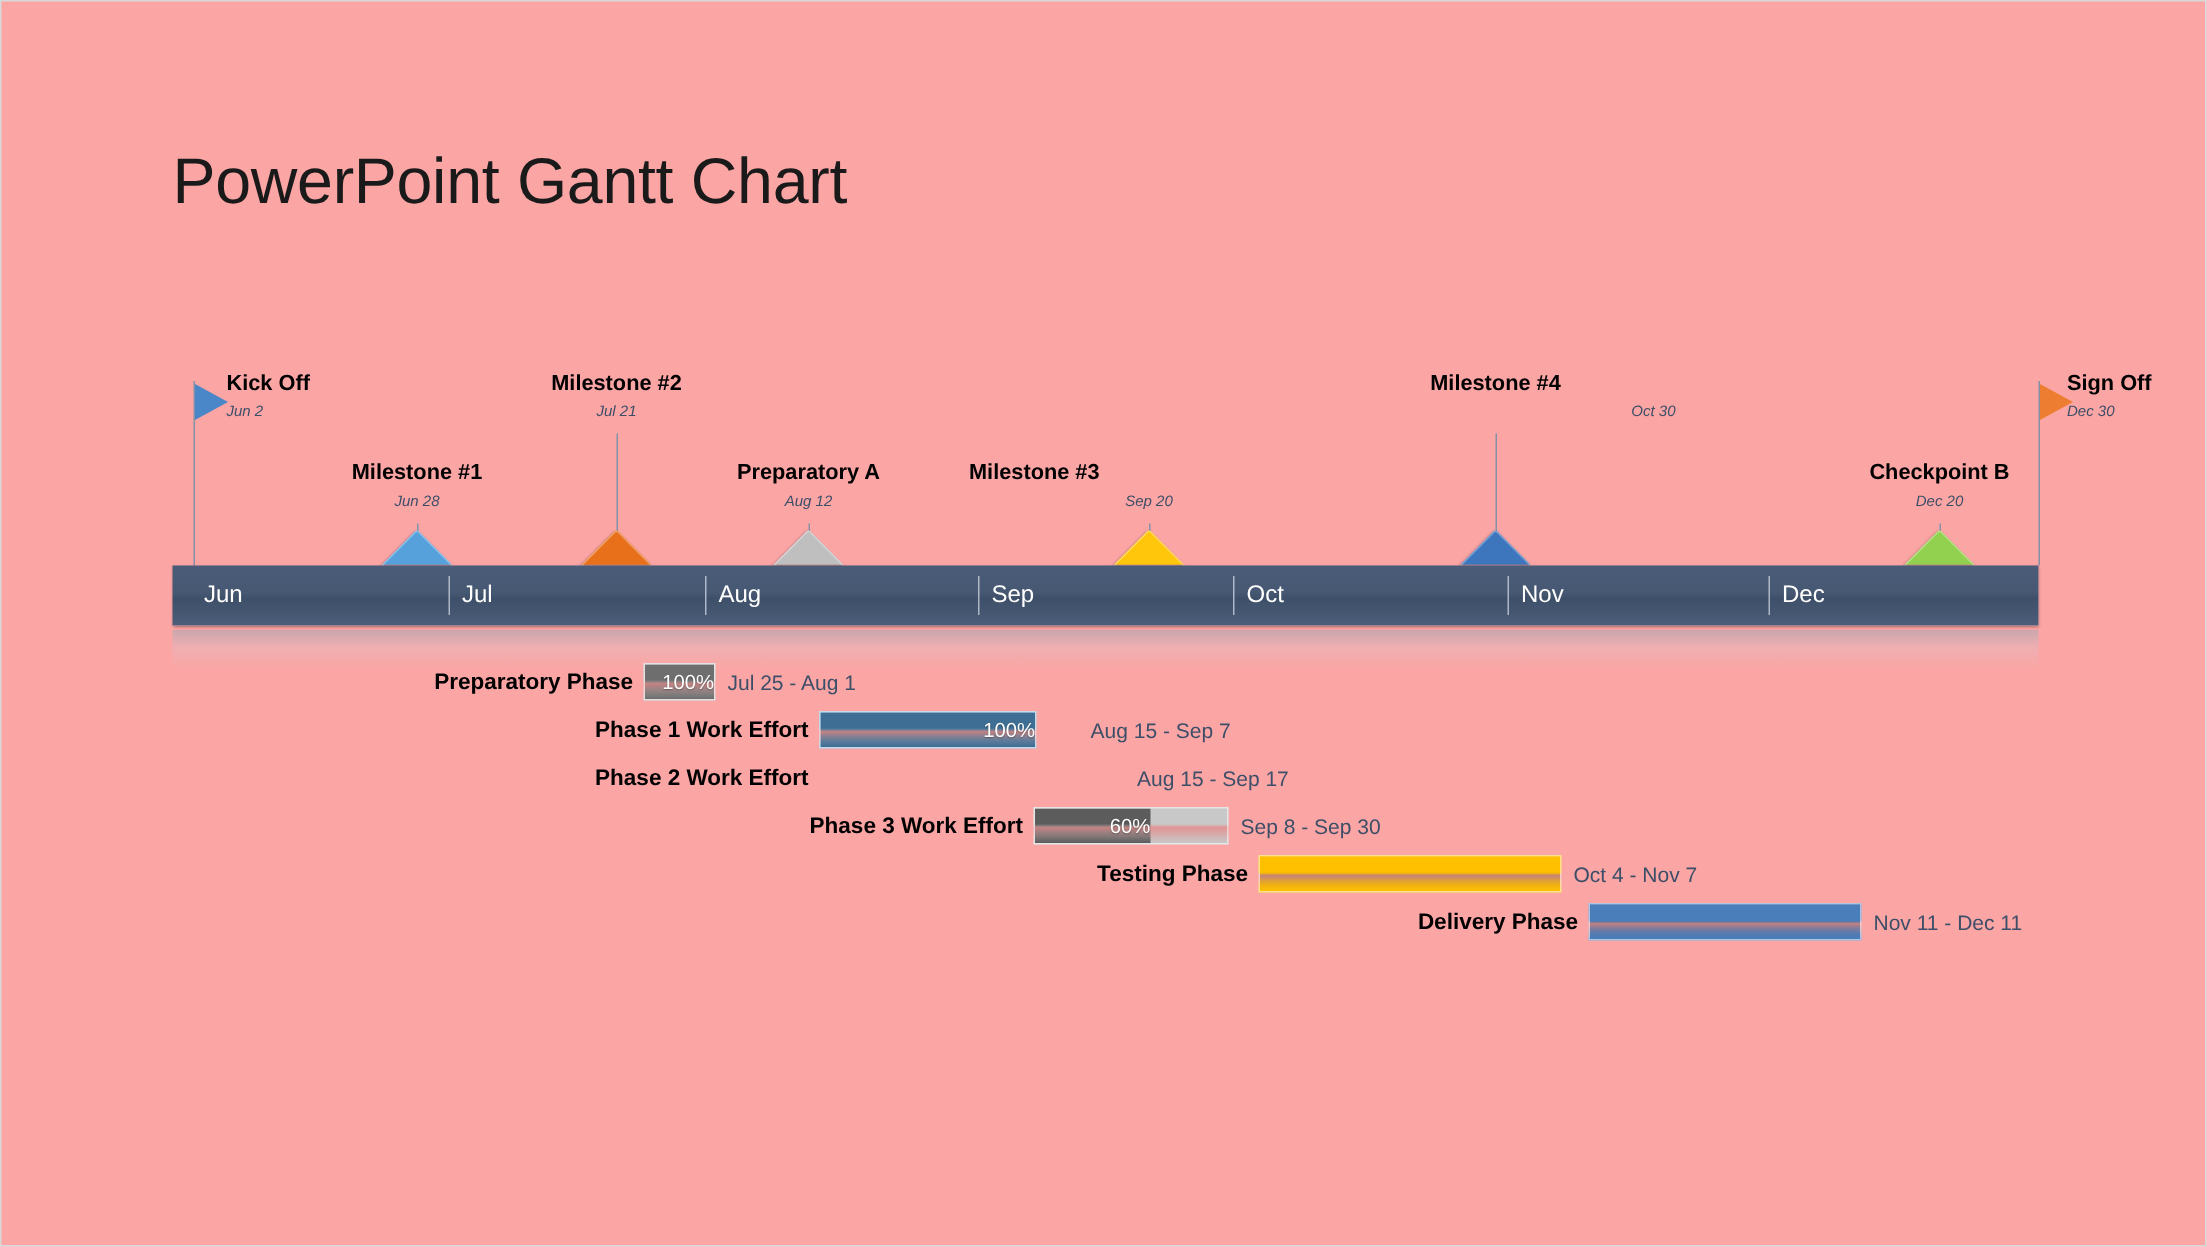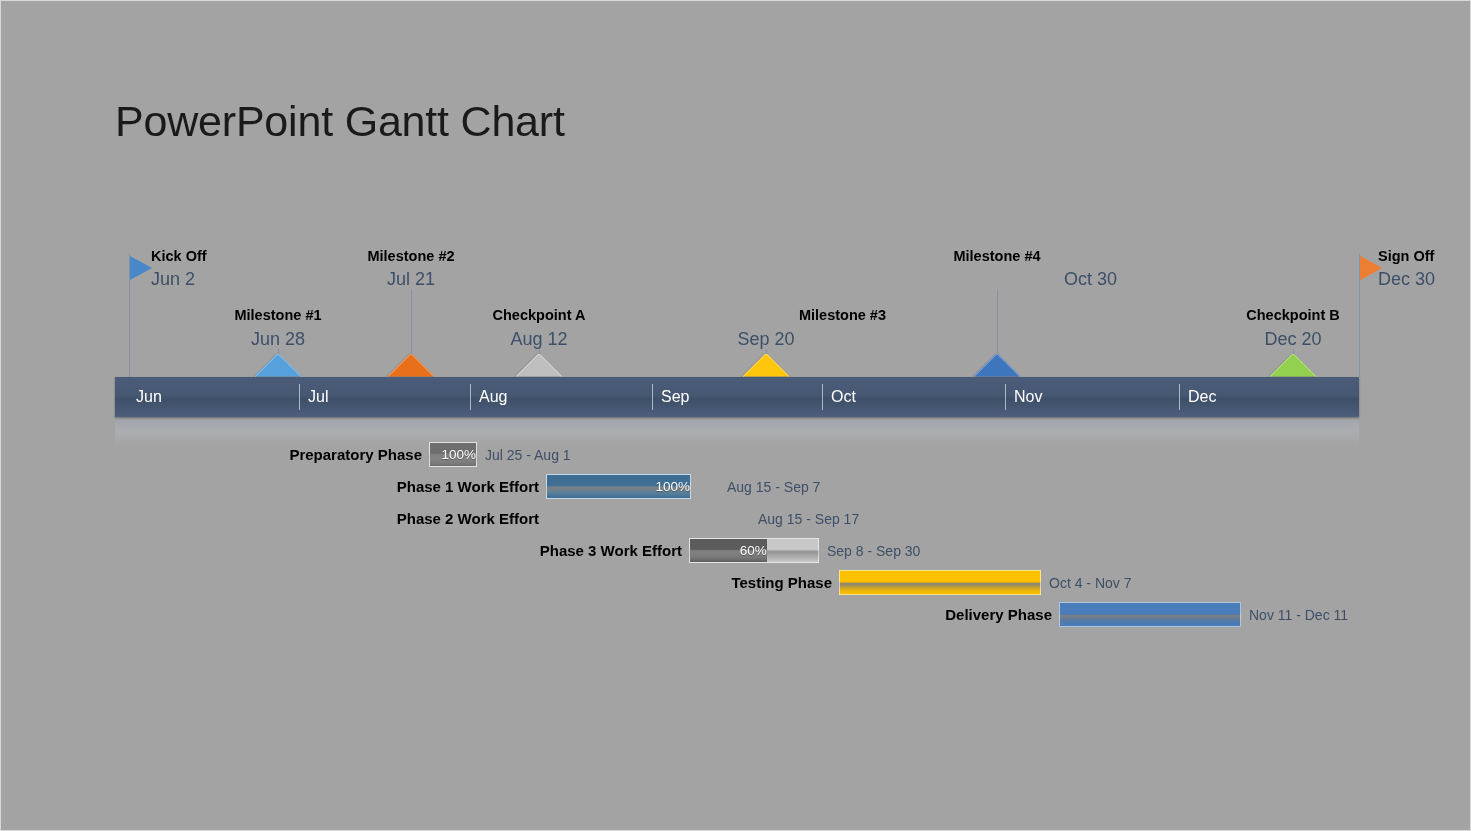--- a/index.html
+++ b/index.html
@@ -7,21 +7,21 @@
     width:1471px;height:831px;
     background:#ffffff;
     font-family:"Liberation Sans", sans-serif;
     overflow:hidden;
     position:relative;
   }
   .slide{
     position:absolute;left:0;top:0;width:1471px;height:831px;
     border:1px solid #d8d8d8;
     box-sizing:border-box;
-    background:#a3a3a3;
+    background:#fca5a5;
   }
 
   
   .title{
     position:absolute;left:114px;top:96px;
     font-size:43px;font-weight:400;color:#1a1a1a;
     letter-spacing:-0.2px;white-space:nowrap;
   }
 
   
@@ -50,21 +50,21 @@
   .milestone{position:absolute;}
   .ms-stem{
     position:absolute;width:1px;background:#8392a8;
   }
   .ms-label{
     position:absolute;white-space:nowrap;
     font-size:14.5px;font-weight:bold;color:#000;
   }
   .ms-date{
     position:absolute;white-space:nowrap;
-    font-size:18px;color:#3d4f68;
+    font-size:10px;color:#3d4f68;font-style:italic;
   }
   .diamond{
     position:absolute;width:34px;height:34px;
     transform:rotate(45deg);
     border-radius:2px;
   }
   .flag{
     position:absolute;width:0;height:0;
     border-top:12px solid transparent;
     border-bottom:12px solid transparent;
@@ -122,27 +122,27 @@
         <div class="diamond" style="left: 260px; top: 359px; background: linear-gradient(135deg, rgb(86, 160, 220) 0%, rgb(86, 160, 220) 48%, rgba(0, 0, 0, 0.18) 50%, rgb(86, 160, 220) 52%, rgb(86, 160, 220) 100%); box-shadow: rgba(255, 255, 255, 0.35) 0px 0px 0px 1px inset, rgba(0, 0, 0, 0.3) 0px 1px 2px;"></div>
       </div>
       <div class="milestone">
         <div class="ms-stem" style="left: 410px; top: 288px; height: 72px;"></div>
         <div class="ms-label" style="top: 247px; left: 290px; width: 240px; text-align: center;">Milestone #2</div>
         <div class="ms-date" style="top: 268px; left: 290px; width: 240px; text-align: center;">Jul 21</div>
         <div class="diamond" style="left: 393px; top: 359px; background: linear-gradient(135deg, rgb(232, 112, 26) 0%, rgb(232, 112, 26) 48%, rgba(0, 0, 0, 0.18) 50%, rgb(232, 112, 26) 52%, rgb(232, 112, 26) 100%); box-shadow: rgba(255, 255, 255, 0.35) 0px 0px 0px 1px inset, rgba(0, 0, 0, 0.3) 0px 1px 2px;"></div>
       </div>
       <div class="milestone">
         <div class="ms-stem" style="left: 538px; top: 348px; height: 12px;"></div>
-        <div class="ms-label" style="top: 306px; left: 418px; width: 240px; text-align: center;">Checkpoint A</div>
+        <div class="ms-label" style="top: 306px; left: 418px; width: 240px; text-align: center;">Preparatory A</div>
         <div class="ms-date" style="top: 328px; left: 418px; width: 240px; text-align: center;">Aug 12</div>
         <div class="diamond" style="left: 521px; top: 359px; background: linear-gradient(135deg, rgb(191, 191, 191) 0%, rgb(191, 191, 191) 48%, rgba(0, 0, 0, 0.18) 50%, rgb(191, 191, 191) 52%, rgb(191, 191, 191) 100%); box-shadow: rgba(255, 255, 255, 0.35) 0px 0px 0px 1px inset, rgba(0, 0, 0, 0.3) 0px 1px 2px;"></div>
       </div>
       <div class="milestone">
         <div class="ms-stem" style="left: 765px; top: 348px; height: 12px;"></div>
-        <div class="ms-label" style="top: 306px; left: 645px; width: 240px; text-align: right;">Milestone #3</div>
+        <div class="ms-label" style="top: 306px; left: 645px; width: 240px; text-align: left;">Milestone #3</div>
         <div class="ms-date" style="top: 328px; left: 645px; width: 240px; text-align: center;">Sep 20</div>
         <div class="diamond" style="left: 748px; top: 359px; background: linear-gradient(135deg, rgb(255, 198, 11) 0%, rgb(255, 198, 11) 48%, rgba(0, 0, 0, 0.18) 50%, rgb(255, 198, 11) 52%, rgb(255, 198, 11) 100%); box-shadow: rgba(255, 255, 255, 0.35) 0px 0px 0px 1px inset, rgba(0, 0, 0, 0.3) 0px 1px 2px;"></div>
       </div>
       <div class="milestone">
         <div class="ms-stem" style="left: 996px; top: 288px; height: 72px;"></div>
         <div class="ms-label" style="top: 247px; left: 876px; width: 240px; text-align: center;">Milestone #4</div>
         <div class="ms-date" style="top: 268px; left: 876px; width: 240px; text-align: right;">Oct 30</div>
         <div class="diamond" style="left: 979px; top: 359px; background: linear-gradient(135deg, rgb(62, 118, 190) 0%, rgb(62, 118, 190) 48%, rgba(0, 0, 0, 0.18) 50%, rgb(62, 118, 190) 52%, rgb(62, 118, 190) 100%); box-shadow: rgba(255, 255, 255, 0.35) 0px 0px 0px 1px inset, rgba(0, 0, 0, 0.3) 0px 1px 2px;"></div>
       </div>
       <div class="milestone">

